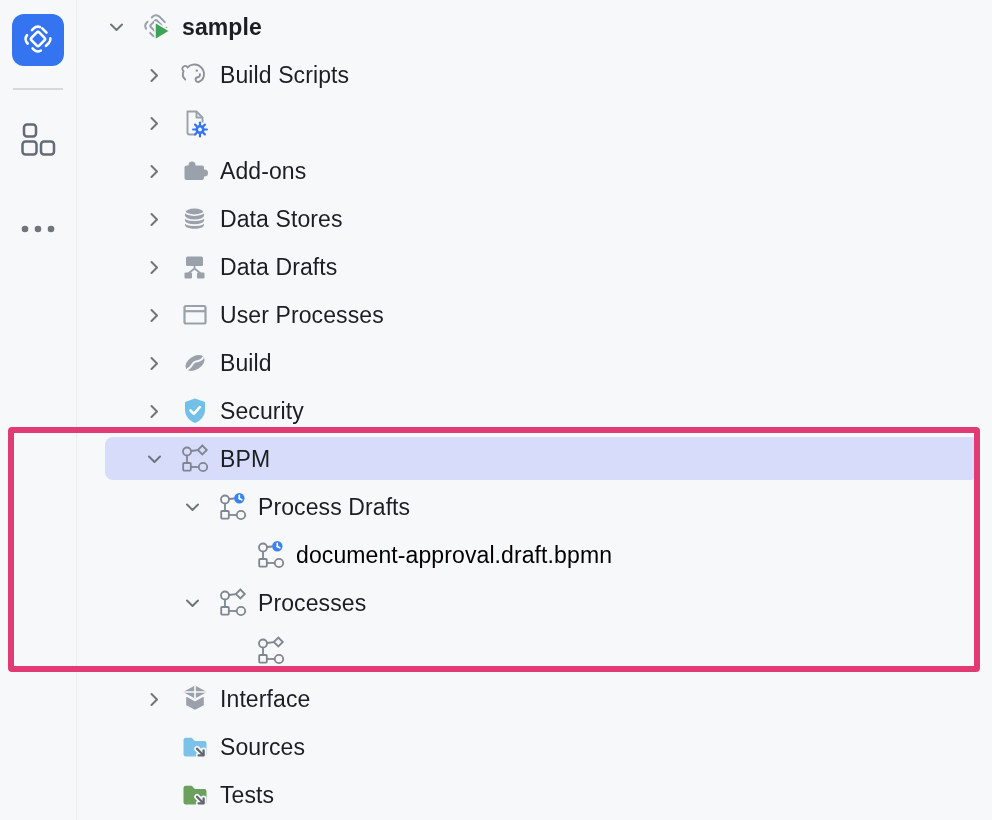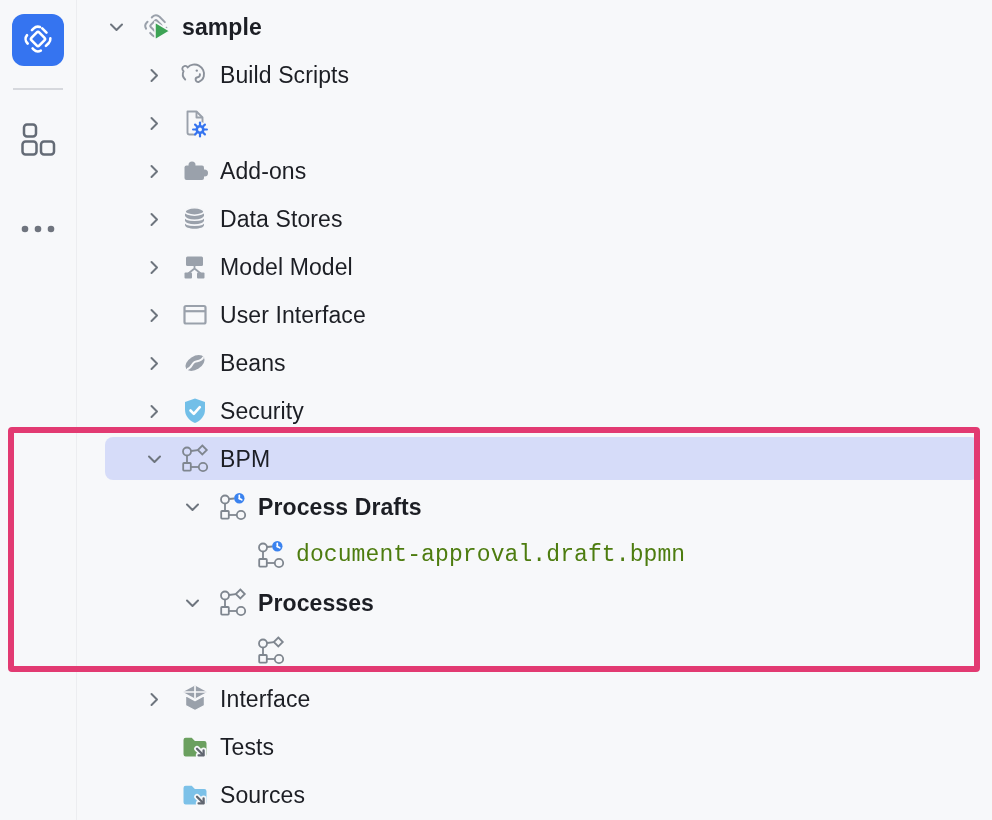--- a/index.html
+++ b/index.html
@@ -39,24 +39,24 @@
   .row.selected::before {
     content:""; position:absolute; left:27px; right:13px; top:2px; bottom:3px;
     background:#d6dcf9; border-radius:8px; z-index:0;
   }
   .chev { width:24px; min-width:24px; display:flex; align-items:center; justify-content:center; margin-right:14px; }
   .ticon { width:30px; min-width:30px; height:30px; margin-right:10px; display:flex; align-items:center; justify-content:center; }
   .ticon svg, .chev svg { display:block; }
   .lbl { font-size:23px; color:#1c1e24; letter-spacing:.1px; }
   .lvl0 { padding-left:26px; }
   .lvl1 { padding-left:64px; }
-  .lvl2 { padding-left:102px;font-weight:bold; }
+  .lvl2 { padding-left:102px; }
   .lvl3 { padding-left:140px; }
   .bold .lbl { font-weight:700; }
-  .green .lbl { color:#4d7c0f;font-family:Liberation Mono, monospace; }
+  .green .lbl { color:#000000; }
 
   .annotation-rect {
     position:absolute; left:8px; top:427px; width:972px; height:245px;
     border:6px solid #e23a72; border-radius:4px; box-sizing:border-box;
     pointer-events:none; z-index:6;
   }
 </style>
 </head>
 <body>
 
@@ -192,53 +192,53 @@
         </svg>
     </span>
     <span class="ticon">
       <svg width="30" height="30" viewBox="0 0 30 30">
         <rect x="6" y="4.5" width="17" height="9.5" rx="1.5" fill="#9aa1ab"></rect>
         <path d="M14.5,14 V16.5 M14.5,16.5 L8.3,21.5 M14.5,16.5 L20.7,21.5" stroke="#9aa1ab" stroke-width="1.8" fill="none"></path>
         <rect x="4.5" y="20.5" width="7.5" height="6" rx="1" fill="#9aa1ab"></rect>
         <rect x="17" y="20.5" width="7.5" height="6" rx="1" fill="#9aa1ab"></rect>
       </svg>
     </span>
-    <span class="lbl">Model Model</span>
+    <span class="lbl">Data Drafts</span>
   </div>
 
   <div class="row lvl1">
     <span class="chev">
       <svg width="10" height="15" viewBox="0 0 10 15">
           <polyline points="2.5,2 8,7.5 2.5,13" fill="none" stroke="#6e757e" stroke-width="2" stroke-linecap="round" stroke-linejoin="round"></polyline>
         </svg>
     </span>
     <span class="ticon">
       <svg width="30" height="30" viewBox="0 0 30 30" fill="none" stroke="#9aa1ab">
         <rect x="4.5" y="6" width="21" height="17.5" rx="1.5" stroke-width="2.2"></rect>
         <line x1="4.5" y1="11.2" x2="25.5" y2="11.2" stroke-width="2.2"></line>
       </svg>
     </span>
-    <span class="lbl">User Interface</span>
+    <span class="lbl">User Processes</span>
   </div>
 
   <div class="row lvl1">
     <span class="chev">
       <svg width="10" height="15" viewBox="0 0 10 15">
           <polyline points="2.5,2 8,7.5 2.5,13" fill="none" stroke="#6e757e" stroke-width="2" stroke-linecap="round" stroke-linejoin="round"></polyline>
         </svg>
     </span>
     <span class="ticon">
       <svg width="30" height="30" viewBox="0 0 30 30">
         <g transform="rotate(-32 15 15)">
           <ellipse cx="15" cy="15" rx="10.5" ry="6.6" fill="#9aa1ab"></ellipse>
           <path d="M4.8,16 C9,18 12,13.6 15,13.9 C18,14.2 21,17.2 25.2,14.4" fill="none" stroke="#f7f8fa" stroke-width="2"></path>
         </g>
       </svg>
     </span>
-    <span class="lbl">Beans</span>
+    <span class="lbl">Build</span>
   </div>
 
   <div class="row lvl1">
     <span class="chev">
       <svg width="10" height="15" viewBox="0 0 10 15">
           <polyline points="2.5,2 8,7.5 2.5,13" fill="none" stroke="#6e757e" stroke-width="2" stroke-linecap="round" stroke-linejoin="round"></polyline>
         </svg>
     </span>
     <span class="ticon">
       <svg width="30" height="30" viewBox="0 0 30 30">
@@ -365,47 +365,47 @@
         <path d="M5.5,11.5 L15,16.6 L24.5,11.5 V21.5 L15,26.6 L5.5,21.5 Z" fill="#9aa1ab" stroke="#f7f8fa" stroke-width="1.4" stroke-linejoin="round"></path>
       </svg>
     </span>
     <span class="lbl">Interface</span>
   </div>
 
   <div class="row lvl1">
     <span class="chev"></span>
     <span class="ticon">
       <svg width="30" height="30" viewBox="0 0 30 30">
+        <path d="M3.5,8 A2.2,2.2 0 0 1 5.7,5.8 H11.7 L14.9,9 H24.3 A2.2,2.2 0 0 1 26.5,11.2 V22.3 A2.2,2.2 0 0 1 24.3,24.5 H5.7 A2.2,2.2 0 0 1 3.5,22.3 Z" fill="#7cc1e8"></path>
+        <g fill="none" stroke="#f7f8fa" stroke-width="5.6" stroke-linecap="round" stroke-linejoin="round">
+          <path d="M17,16.8 L23.2,23"></path>
+            <path d="M23.6,18.4 V23.4 H18.6"></path>
+        </g>
+        <g fill="none" stroke="#606670" stroke-width="2.3" stroke-linecap="round" stroke-linejoin="round">
+          <path d="M17,16.8 L23.2,23"></path>
+            <path d="M23.6,18.4 V23.4 H18.6"></path>
+        </g>
+      </svg>
+    </span>
+    <span class="lbl">Sources</span>
+  </div>
+
+  <div class="row lvl1">
+    <span class="chev"></span>
+    <span class="ticon">
+      <svg width="30" height="30" viewBox="0 0 30 30">
         <path d="M3.5,8 A2.2,2.2 0 0 1 5.7,5.8 H11.7 L14.9,9 H24.3 A2.2,2.2 0 0 1 26.5,11.2 V22.3 A2.2,2.2 0 0 1 24.3,24.5 H5.7 A2.2,2.2 0 0 1 3.5,22.3 Z" fill="#6ba05f"></path>
         <g fill="none" stroke="#f7f8fa" stroke-width="5.6" stroke-linecap="round" stroke-linejoin="round">
           <path d="M17,16.8 L23.2,23"></path>
             <path d="M23.6,18.4 V23.4 H18.6"></path>
         </g>
         <g fill="none" stroke="#606670" stroke-width="2.3" stroke-linecap="round" stroke-linejoin="round">
           <path d="M17,16.8 L23.2,23"></path>
             <path d="M23.6,18.4 V23.4 H18.6"></path>
         </g>
       </svg>
     </span>
     <span class="lbl">Tests</span>
   </div>
 
-  <div class="row lvl1">
-    <span class="chev"></span>
-    <span class="ticon">
-      <svg width="30" height="30" viewBox="0 0 30 30">
-        <path d="M3.5,8 A2.2,2.2 0 0 1 5.7,5.8 H11.7 L14.9,9 H24.3 A2.2,2.2 0 0 1 26.5,11.2 V22.3 A2.2,2.2 0 0 1 24.3,24.5 H5.7 A2.2,2.2 0 0 1 3.5,22.3 Z" fill="#7cc1e8"></path>
-        <g fill="none" stroke="#f7f8fa" stroke-width="5.6" stroke-linecap="round" stroke-linejoin="round">
-          <path d="M17,16.8 L23.2,23"></path>
-            <path d="M23.6,18.4 V23.4 H18.6"></path>
-        </g>
-        <g fill="none" stroke="#606670" stroke-width="2.3" stroke-linecap="round" stroke-linejoin="round">
-          <path d="M17,16.8 L23.2,23"></path>
-            <path d="M23.6,18.4 V23.4 H18.6"></path>
-        </g>
-      </svg>
-    </span>
-    <span class="lbl">Sources</span>
-  </div>
-
 </div>
 
 <div class="annotation-rect"></div>
 
 </body></html>

